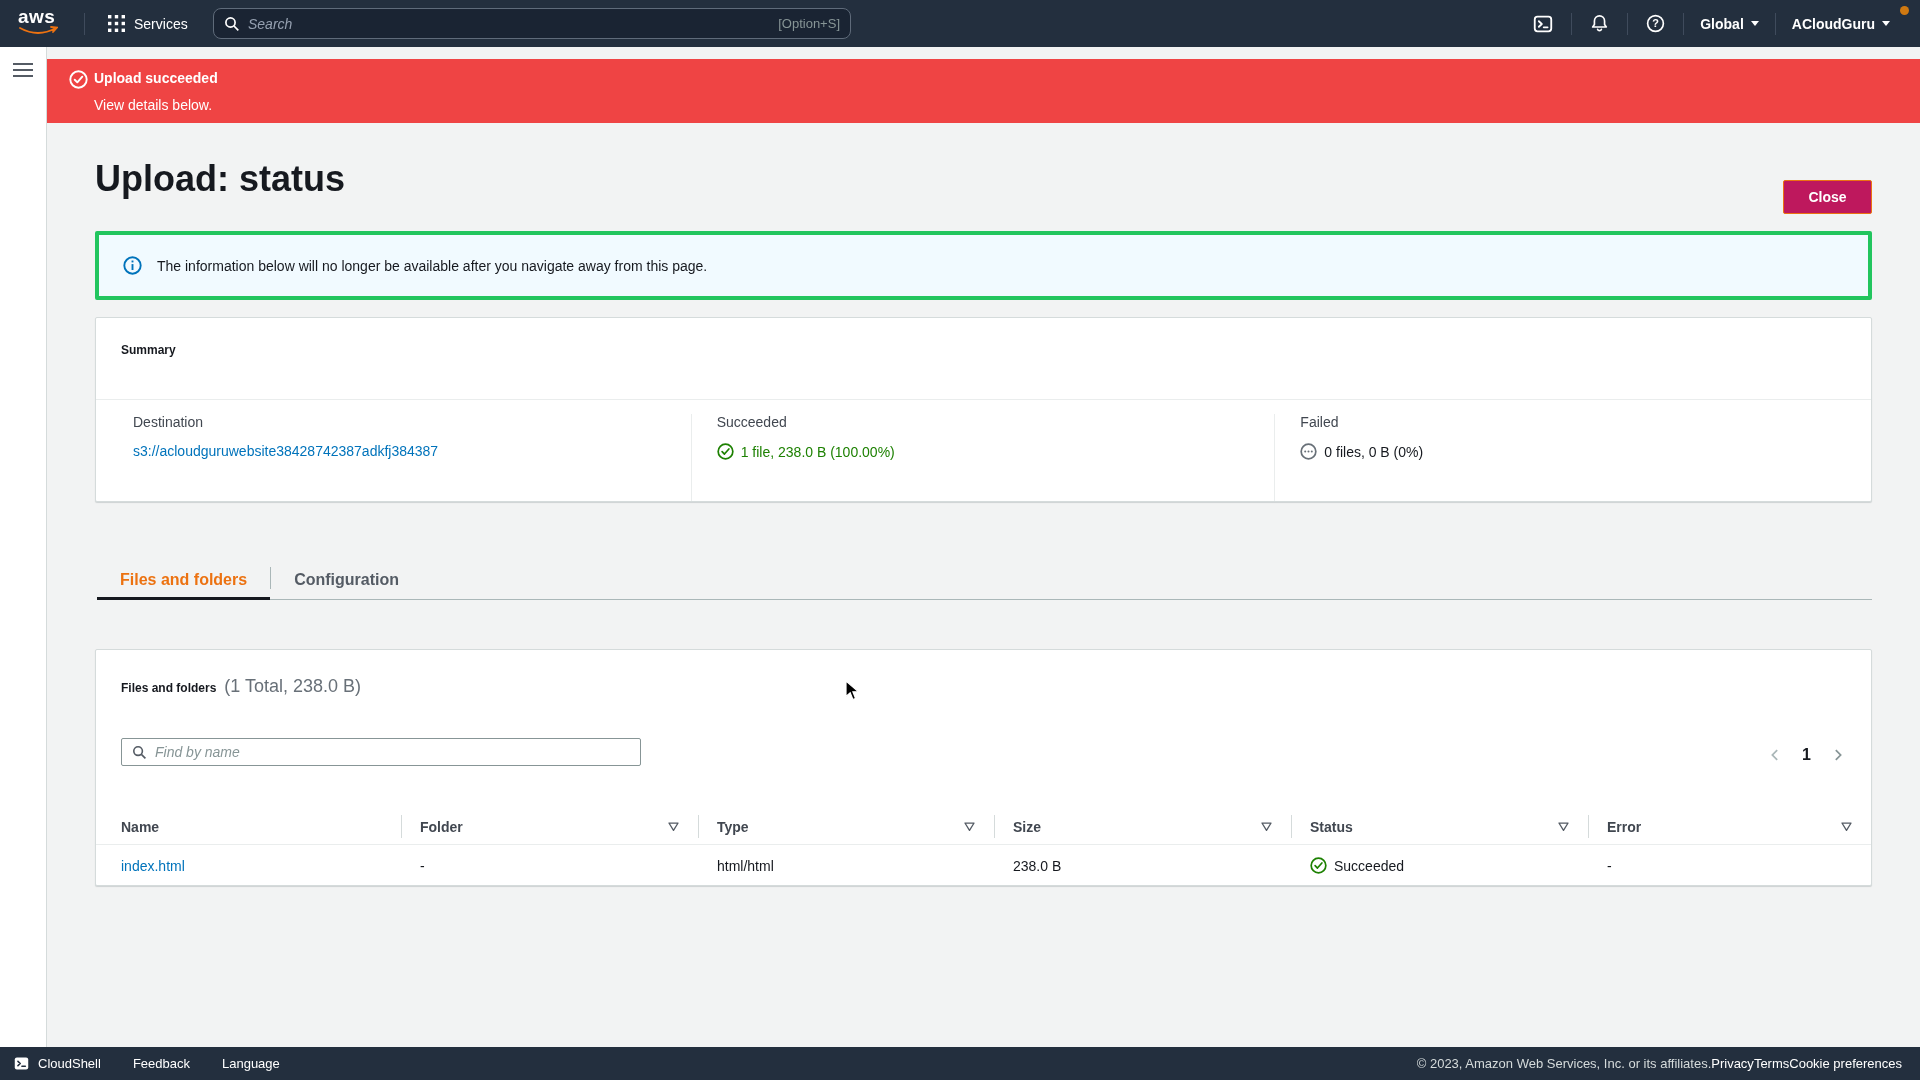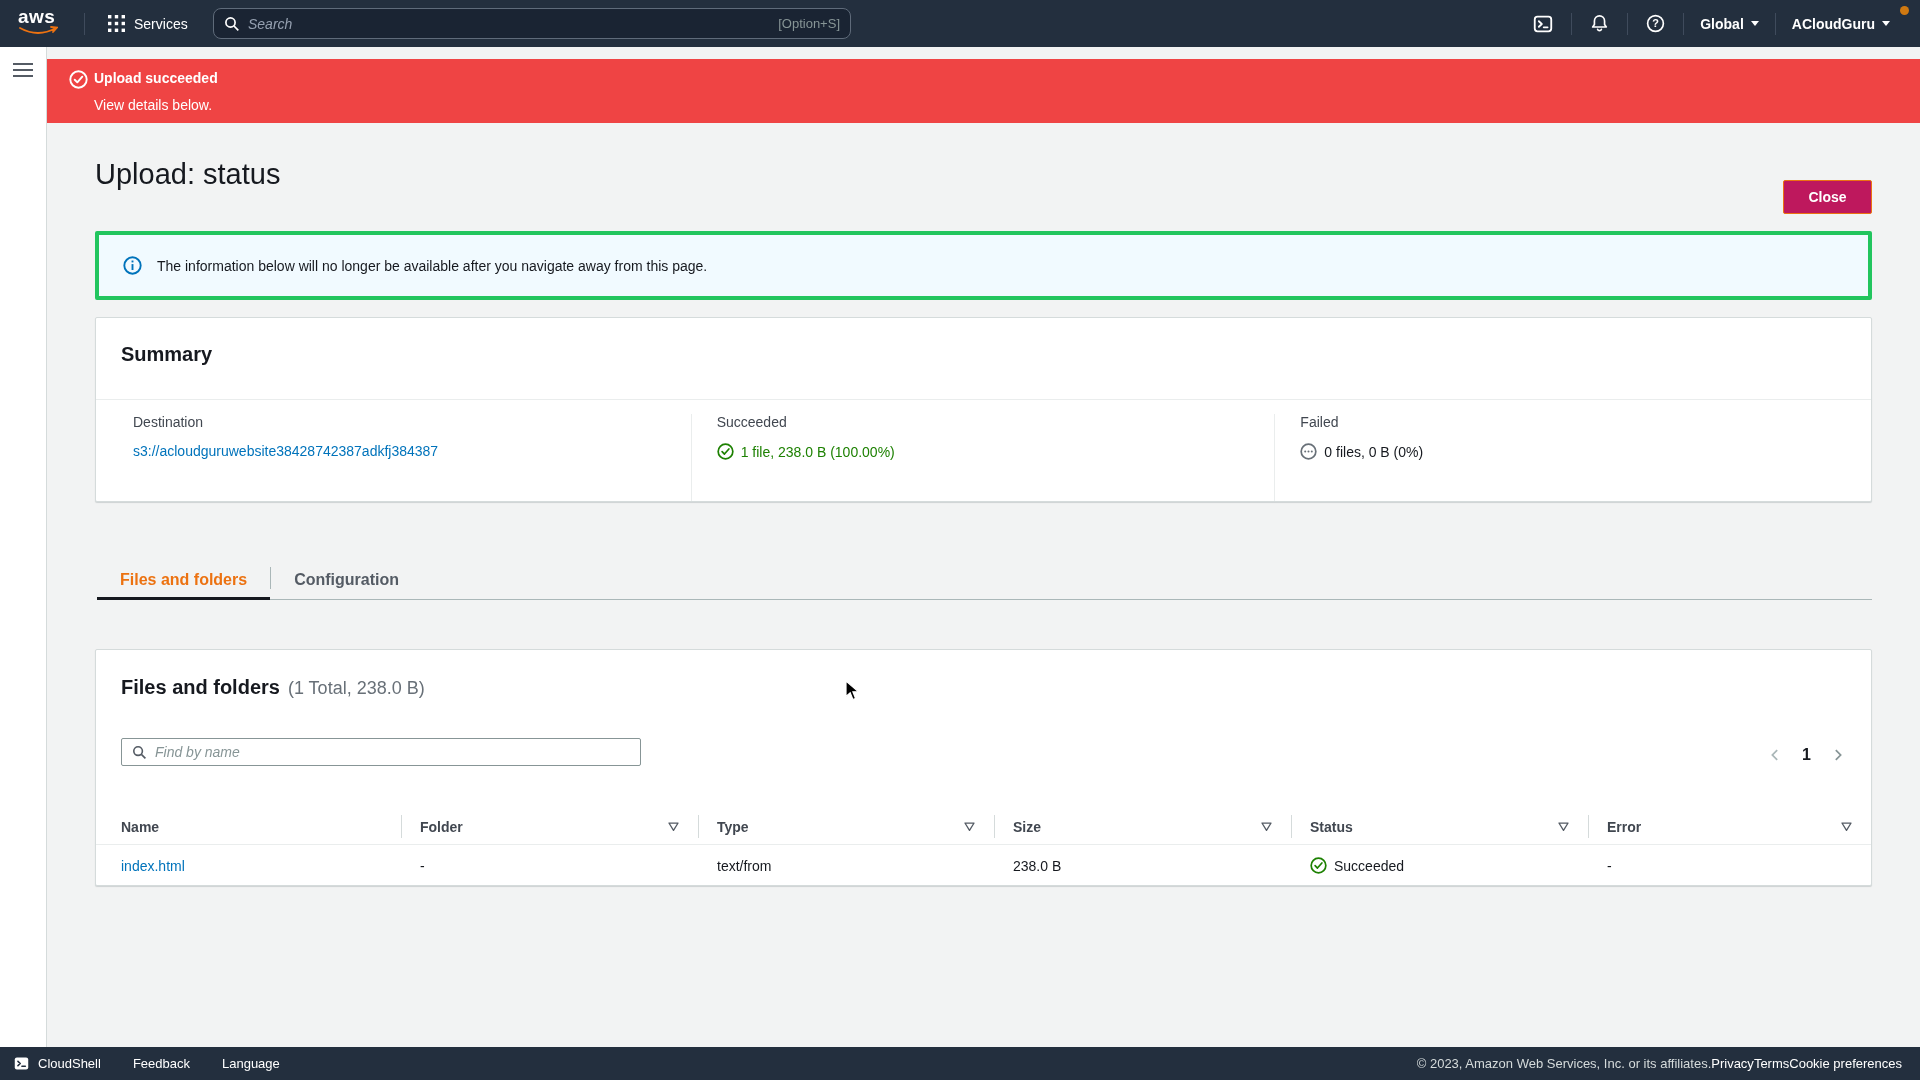--- a/index.html
+++ b/index.html
@@ -29,32 +29,32 @@
   .hamburger { position:absolute; left:13px; top:16px; width:20px; height:15px; cursor:pointer; }
   .hamburger span { display:block; height:2px; background:#545b64; margin-bottom:4px; }
 
   
   .flashbar { position:absolute; left:47px; top:59px; width:1873px; height:64px; background:#ef4444; color:#fff; }
   .flash-icon { position:absolute; left:22px; top:11px; }
   .flash-title { position:absolute; left:47px; top:11px; font-size:14px; font-weight:bold; }
   .flash-msg { position:absolute; left:47px; top:38px; font-size:14px; }
 
   
-  .page-title { position:absolute; left:95px; top:158px; font-size:29px; font-weight:normal; color:#16191f;text-align:center; }
+  .page-title { position:absolute; left:95px; top:158px; font-size:36px; font-weight:bold; color:#16191f;text-align:center; }
   .close-btn { position:absolute; left:1783px; top:180px; width:89px; height:34px; background:#be185d; border:1px solid #ec7211; border-radius:2px; color:#fff; font-size:14px; font-weight:bold; font-family:"Liberation Sans", sans-serif; cursor:pointer; }
 
   
   .info-alert { position:absolute; left:95px; top:231px; width:1777px; height:69px; background:#f1faff; border:4px solid #22c55e; border-radius:2px; display:flex; align-items:center; padding:0 24px; gap:15px; }
   .info-alert .msg { font-size:14px; color:#16191f; }
 
   
   .card { position:absolute; background:#fff; border:1px solid #d5dbdb; border-radius:2px; box-shadow:0 1px 1px 0 rgba(0,28,36,.15); }
   .summary-card { left:95px; top:317px; width:1777px; height:185px; }
   .card-header { padding:25px 25px 0 25px; }
-  .card-title { font-size:20px; font-weight:bold; color:#16191f; }
+  .card-title { font-size:12px; font-weight:bold; color:#16191f; }
   .summary-divider { position:absolute; left:0; top:81px; width:100%; height:1px; background:#eaeded; }
   .summary-body { position:absolute; left:12px; top:82px; width:100%; bottom:0; display:flex; padding:14px 25px 0 25px; }
   .summary-col { flex:1; }
   .summary-col + .summary-col { border-left:1px solid #eaeded; padding-left:25px; }
   .kv-label { font-size:14px; color:#414750; margin-bottom:13px; }
   .kv-value { font-size:14px; display:flex; align-items:center; gap:7px; }
   .link { color:#0073bb; text-decoration:none; cursor:pointer; }
   .val-green { color:#1d8102; }
 
   
@@ -304,21 +304,21 @@
             <path d="M1.8 2.8h8.4L6 9.6z" fill="none" stroke="#545b64" stroke-width="1.2" stroke-linejoin="round"></path>
           </svg>
       </div>
     </div>
 
     <div class="tbl-row tbl-grid">
       <div class="td">
         <a class="link">index.html</a>
       </div>
       <div class="td">-</div>
-      <div class="td">text/from</div>
+      <div class="td">html/html</div>
       <div class="td">238.0 B</div>
       <div class="td val-green">
         <svg width="17" height="17" viewBox="0 0 16 16">
             <circle cx="8" cy="8" r="6.9" fill="none" stroke="#1d8102" stroke-width="1.6"></circle>
             <path d="M4.8 8.2l2.2 2.2 4.2-4.8" fill="none" stroke="#1d8102" stroke-width="1.6" stroke-linecap="round" stroke-linejoin="round"></path>
           </svg>
         <span>Succeeded</span>
       </div>
       <div class="td">-</div>
     </div>

